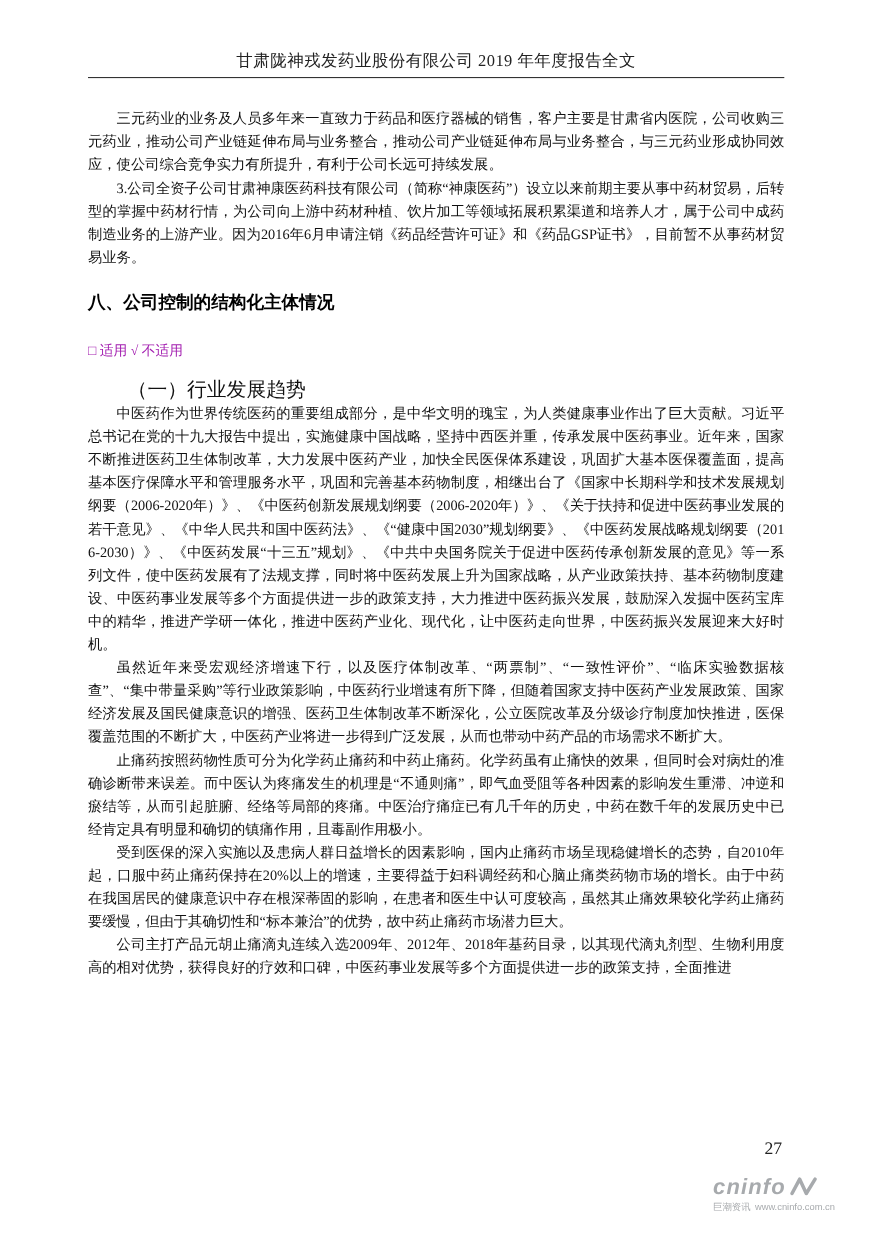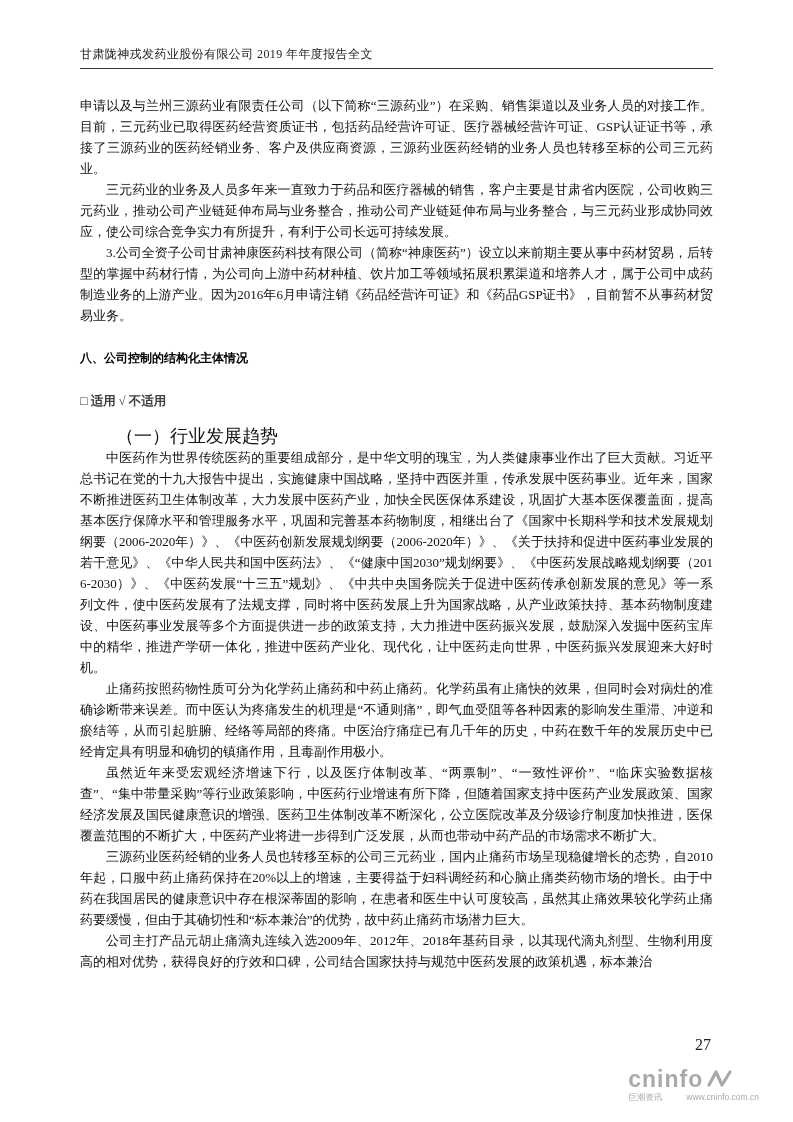--- a/index.html
+++ b/index.html
@@ -13,22 +13,22 @@
     width: 793px;
     height: 1122px;
     background: #ffffff;
     padding: 46px 80px 0 80px;
     font-family: "Liberation Serif", "DejaVu Serif", serif;
     color: #111111;
     overflow: hidden;
   }
   .doc-header { width: 100%; }
   .doc-header-text {
-    text-align: left;
-    font-size: 12px;
+    text-align: center;
+    font-size: 15px;
     color: #222;
     letter-spacing: 0.4px;
     padding-bottom: 5px;
   }
   .doc-header-rule {
     border: none;
     border-top: 1.4px solid #333;
     margin: 0;
   }
   .content { margin-top: 26px; }
@@ -36,32 +36,31 @@
     font-size: 13px;
     line-height: 21px;
     text-align: justify;
     text-indent: 2em;
     margin: 0;
     word-break: break-all;
   }
   .para.no-indent { text-indent: 0; }
   .sec-heading {
     font-family: "Liberation Sans", "DejaVu Sans", sans-serif;
-    font-size: 12px;
+    font-size: 16px;
     font-weight: 700;
     color: #000;
     margin: 22px 0 0 0;
     line-height: 20px;
   }
   .applicable-line {
     font-size: 12.5px;
     margin: 24px 0 0 0;
     line-height: 18px;
-    color: #404040;
-    font-weight: bold;
+    color: #a21caf;
   }
   .subsection-title {
     font-size: 18px;
     line-height: 21px;
     margin: 16px 0 0 0;
     text-indent: 2em;
     font-family: Liberation Serif, serif;
   }
   .page-number {
     position: absolute;
@@ -78,70 +77,70 @@
     color: #a7aaad;
   }
   .cninfo-row {
     display: flex;
     align-items: flex-end;
     gap: 4px;
   }
   .cninfo-word {
     font-family: "Liberation Sans", "DejaVu Sans", sans-serif;
     font-weight: 700;
-    font-size: 23px;
+    font-size: 20px;
     letter-spacing: 1px;
     color: #a7aaad;
     line-height: 20px;
+    font-style: italic;
   }
   .cninfo-wave { display: inline-block; }
   .cninfo-sub {
     margin-top: 3px;
     font-family: "Liberation Sans", "DejaVu Sans", sans-serif;
     font-size: 8.5px;
     color: #a7aaad;
     display: flex;
-    gap: 24px;
+    gap: 4px;
     white-space: nowrap;
   }
 </style>
 </head>
 <body>
 
 <div class="page">
 
   <div class="doc-header">
     <div class="doc-header-text">甘肃陇神戎发药业股份有限公司 2019 年年度报告全文</div>
     <hr class="doc-header-rule">
   </div>
 
   <div class="content">
 
-    <p class="para no-indent">申请以及与兰州三源药业有限责任公司（以下简称“三源药业”）在采购、销售渠道以及业务人员的对接工作。目前，三元药业已取得医药经营资质证书，包括药品经营许可证、医疗器械经营许可证、GSP认证证书等，承接了三源药业的医药经销业务、客户及供应商资源，三源药业医药经销的业务人员也转移至标的公司三元药业。</p>
 
     <p class="para">三元药业的业务及人员多年来一直致力于药品和医疗器械的销售，客户主要是甘肃省内医院，公司收购三元药业，推动公司产业链延伸布局与业务整合，推动公司产业链延伸布局与业务整合，与三元药业形成协同效应，使公司综合竞争实力有所提升，有利于公司长远可持续发展。</p>
 
     <p class="para">3.公司全资子公司甘肃神康医药科技有限公司（简称“神康医药”）设立以来前期主要从事中药材贸易，后转型的掌握中药材行情，为公司向上游中药材种植、饮片加工等领域拓展积累渠道和培养人才，属于公司中成药制造业务的上游产业。因为2016年6月申请注销《药品经营许可证》和《药品GSP证书》，目前暂不从事药材贸易业务。</p>
 
     <h2 class="sec-heading">八、公司控制的结构化主体情况</h2>
 
     <p class="applicable-line">□ 适用 √ 不适用</p>
 
 
     <p class="subsection-title">（一）行业发展趋势</p>
 
     <p class="para">中医药作为世界传统医药的重要组成部分，是中华文明的瑰宝，为人类健康事业作出了巨大贡献。习近平总书记在党的十九大报告中提出，实施健康中国战略，坚持中西医并重，传承发展中医药事业。近年来，国家不断推进医药卫生体制改革，大力发展中医药产业，加快全民医保体系建设，巩固扩大基本医保覆盖面，提高基本医疗保障水平和管理服务水平，巩固和完善基本药物制度，相继出台了《国家中长期科学和技术发展规划纲要（2006-2020年）》、《中医药创新发展规划纲要（2006-2020年）》、《关于扶持和促进中医药事业发展的若干意见》、《中华人民共和国中医药法》、《“健康中国2030”规划纲要》、《中医药发展战略规划纲要（2016-2030）》、《中医药发展“十三五”规划》、《中共中央国务院关于促进中医药传承创新发展的意见》等一系列文件，使中医药发展有了法规支撑，同时将中医药发展上升为国家战略，从产业政策扶持、基本药物制度建设、中医药事业发展等多个方面提供进一步的政策支持，大力推进中医药振兴发展，鼓励深入发掘中医药宝库中的精华，推进产学研一体化，推进中医药产业化、现代化，让中医药走向世界，中医药振兴发展迎来大好时机。</p>
 
+    <p class="para">虽然近年来受宏观经济增速下行，以及医疗体制改革、“两票制”、“一致性评价”、“临床实验数据核查”、“集中带量采购”等行业政策影响，中医药行业增速有所下降，但随着国家支持中医药产业发展政策、国家经济发展及国民健康意识的增强、医药卫生体制改革不断深化，公立医院改革及分级诊疗制度加快推进，医保覆盖范围的不断扩大，中医药产业将进一步得到广泛发展，从而也带动中药产品的市场需求不断扩大。</p>
+
     <p class="para">止痛药按照药物性质可分为化学药止痛药和中药止痛药。化学药虽有止痛快的效果，但同时会对病灶的准确诊断带来误差。而中医认为疼痛发生的机理是“不通则痛”，即气血受阻等各种因素的影响发生重滞、冲逆和瘀结等，从而引起脏腑、经络等局部的疼痛。中医治疗痛症已有几千年的历史，中药在数千年的发展历史中已经肯定具有明显和确切的镇痛作用，且毒副作用极小。</p>
 
-    <p class="para">虽然近年来受宏观经济增速下行，以及医疗体制改革、“两票制”、“一致性评价”、“临床实验数据核查”、“集中带量采购”等行业政策影响，中医药行业增速有所下降，但随着国家支持中医药产业发展政策、国家经济发展及国民健康意识的增强、医药卫生体制改革不断深化，公立医院改革及分级诊疗制度加快推进，医保覆盖范围的不断扩大，中医药产业将进一步得到广泛发展，从而也带动中药产品的市场需求不断扩大。</p>
+    <p class="para">受到医保的深入实施以及患病人群日益增长的因素影响，国内止痛药市场呈现稳健增长的态势，自2010年起，口服中药止痛药保持在20%以上的增速，主要得益于妇科调经药和心脑止痛类药物市场的增长。由于中药在我国居民的健康意识中存在根深蒂固的影响，在患者和医生中认可度较高，虽然其止痛效果较化学药止痛药要缓慢，但由于其确切性和“标本兼治”的优势，故中药止痛药市场潜力巨大。</p>
 
-    <p class="para">三源药业医药经销的业务人员也转移至标的公司三元药业，国内止痛药市场呈现稳健增长的态势，自2010年起，口服中药止痛药保持在20%以上的增速，主要得益于妇科调经药和心脑止痛类药物市场的增长。由于中药在我国居民的健康意识中存在根深蒂固的影响，在患者和医生中认可度较高，虽然其止痛效果较化学药止痛药要缓慢，但由于其确切性和“标本兼治”的优势，故中药止痛药市场潜力巨大。</p>
-
-    <p class="para">公司主打产品元胡止痛滴丸连续入选2009年、2012年、2018年基药目录，以其现代滴丸剂型、生物利用度高的相对优势，获得良好的疗效和口碑，公司结合国家扶持与规范中医药发展的政策机遇，标本兼治</p>
+    <p class="para">公司主打产品元胡止痛滴丸连续入选2009年、2012年、2018年基药目录，以其现代滴丸剂型、生物利用度高的相对优势，获得良好的疗效和口碑，中医药事业发展等多个方面提供进一步的政策支持，全面推进</p>
 
   </div>
 
   <div class="page-number">27</div>
 
   <div class="cninfo">
     <div class="cninfo-row">
       <span class="cninfo-word">cninfo</span>
       <svg class="cninfo-wave" width="26" height="20" viewBox="0 0 26 20" aria-hidden="true">
         <path d="M2 16 L9 3 L15 16 L23 3" stroke="#a7aaad" stroke-width="3.2" fill="none" stroke-linecap="round" stroke-linejoin="round"></path>

